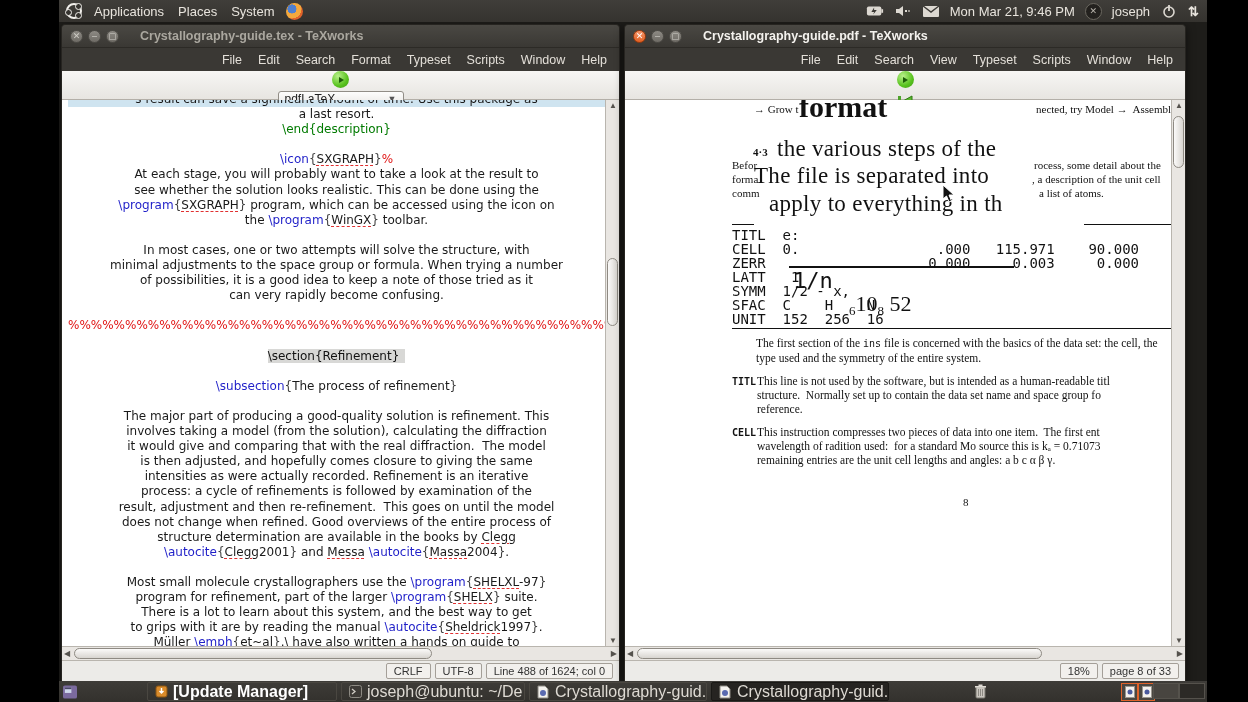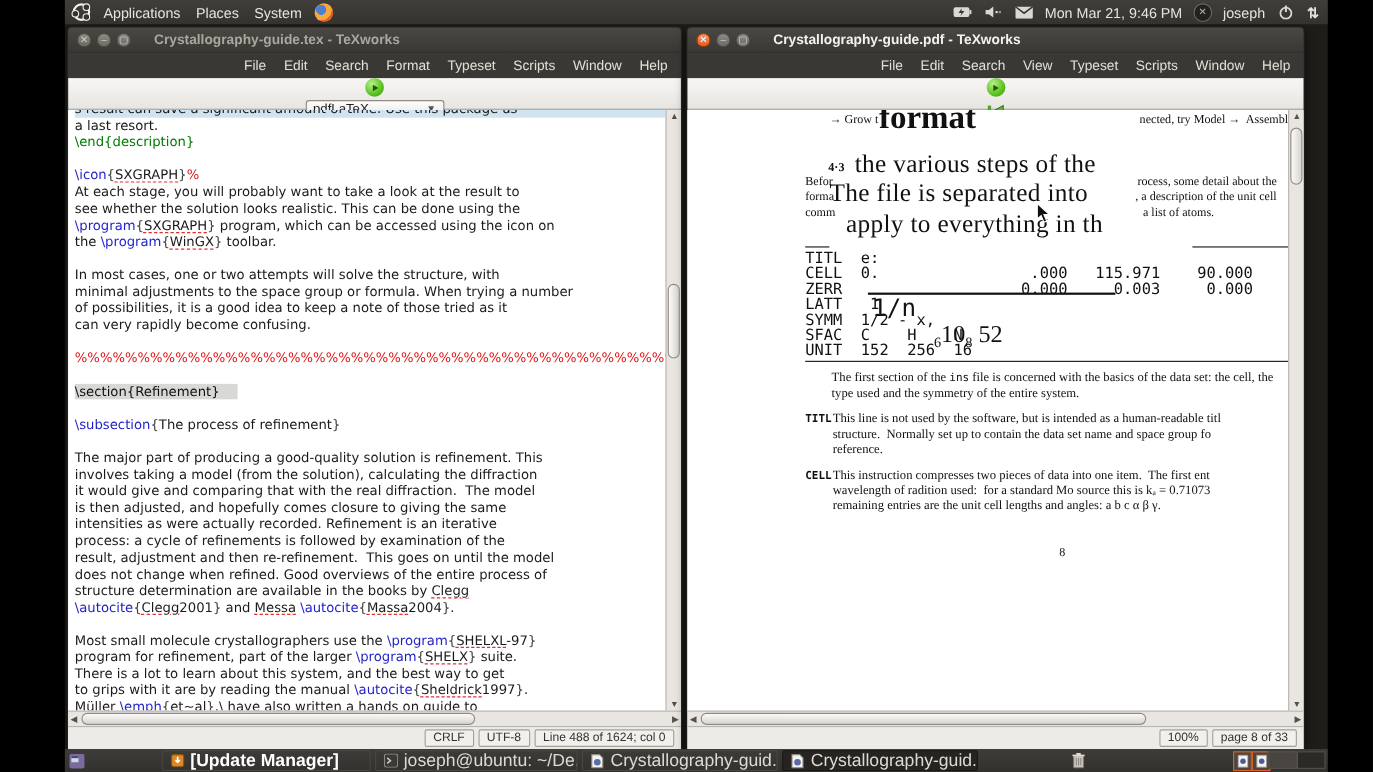--- a/index.html
+++ b/index.html
@@ -60,30 +60,30 @@
   .hscroll{height:13px;background:#e9e6e2;border-top:1px solid #b9b5ae;position:relative;}
   .vthumb{position:absolute;left:1px;right:1px;border-radius:6px;background:linear-gradient(90deg,#fbfaf9,#d8d5d0);border:1px solid #8e8a83;}
   .hthumb{position:absolute;top:1px;bottom:1px;border-radius:6px;background:linear-gradient(#fbfaf9,#d8d5d0);border:1px solid #8e8a83;}
   .sarr{position:absolute;font-size:8px;color:#55524d;}
   .statusbar{height:20px;background:#ecebe8;border-top:1px solid #b9b5ae;display:flex;align-items:center;
              justify-content:flex-end;gap:4px;padding:0 6px;font-size:11px;color:#333;}
   .sbox{border:1px solid #a49f98;border-radius:2px;background:#f2f0ed;padding:1px 7px;white-space:nowrap;}
 
   
   .ed-lines{position:absolute;left:6px;top:-8px;right:0;font-family:"DejaVu Sans",sans-serif;
-            font-size:12px;line-height:15.1px;color:#1a1a1a;white-space:pre;}
+            font-size:12px;line-height:15.1px;color:#1a1a1a;white-space:pre;text-align:center;}
   .eline{height:15.1px;}
   .eline.first{background:#cfe4f0;}
   .tk-p{color:#1a1a1a;}
   .tk-cmd{color:#1f1fc8;}
   .tk-env{color:#007a00;}
   .tk-cmt{color:#e01212;}
   .tk-br{color:#3f3f3f;}
   .tk-ms{color:#1a1a1a;text-decoration:underline dashed #e03030 1px;text-underline-offset:2px;}
-  .tk-hl{color:#111;background:#d8d8d6;padding-right:16px;}
+  .tk-hl{color:#111;background:#d8d8d6;padding-right:6px;}
 
   
   .pdf-page{position:absolute;inset:0;background:#fff;color:#111;}
   .pfrag{position:absolute;white-space:pre;font-family:"Liberation Serif",serif;}
   .f11{font-size:11px;}
   .fsec{font-size:11px;font-weight:bold;}
   .fz{font-size:23px;letter-spacing:.3px;}
   .fzh{font-size:30px;font-weight:bold;}
   .pline{position:absolute;height:1px;background:#111;}
   .pline.thick{height:2px;}
@@ -449,21 +449,21 @@
           <div class="vthumb" style="top:3%;height:9%;"></div>
           <span class="sarr" style="bottom:1px;left:3px;">▼</span>
         </div>
       </div>
       <div class="hscroll">
         <span class="sarr" style="left:2px;top:2px;">◀</span>
         <div class="hthumb" style="left:12px;width:72%;"></div>
         <span class="sarr" style="right:2px;top:2px;">▶</span>
       </div>
       <div class="statusbar">
-        <span class="sbox">100%</span>
+        <span class="sbox">18%</span>
         <span class="sbox">page 8 of 33</span>
       </div>
     </div>
   </div>
 
   <div class="taskbar">
     <span class="ticon" style="position:absolute;left:4px;">
       <svg width="15" height="14" viewBox="0 0 15 14">
           <rect x="0" y="0" width="15" height="14" rx="2" fill="#7b6a9e"></rect>
           <rect x="2" y="2" width="7" height="6" fill="#cfd8ea"></rect>

